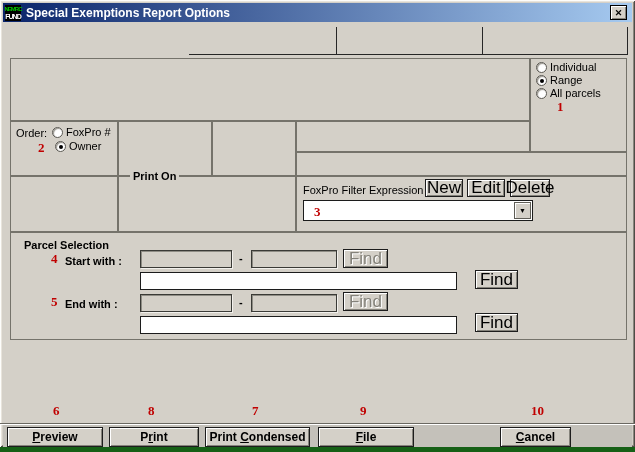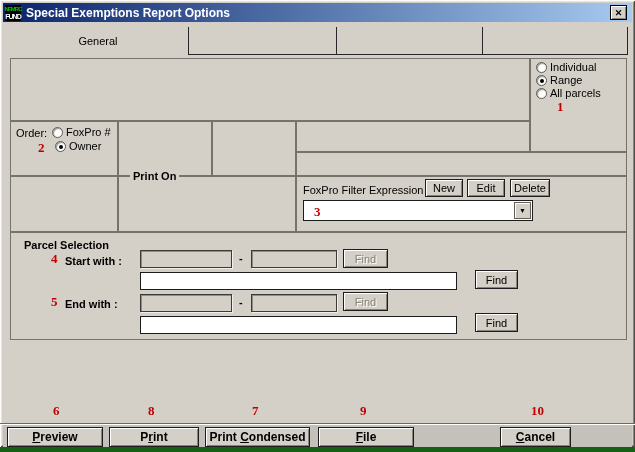--- a/index.html
+++ b/index.html
@@ -34,21 +34,21 @@
     color:var(--annotation-red);white-space:nowrap;}
   
   .radiorow{position:absolute;display:flex;align-items:center;gap:3px;}
   .radio{position:relative;width:11px;height:11px;border-radius:50%;background:#fff;
     border:1px solid #5a5852;box-shadow:inset 1px 1px 1px #9a978f;flex:0 0 11px;}
   .radio.sel::after{content:'';position:absolute;left:3px;top:3px;width:4px;height:4px;border-radius:50%;background:#000;}
   .radiolabel{font-size:11px;}
   
   .btn{position:absolute;background:var(--dialog-bg);border:1px solid #1d1d1d;
     box-shadow:inset 1px 1px 0 #ffffff,inset -1px -1px 0 #85837b;
-    display:flex;align-items:center;justify-content:center;font-size:11px;color:#000;cursor:default;}
+    display:flex;align-items:center;justify-content:center;font-size:17px;color:#000;cursor:default;}
   .btn.disabled{color:#84827a;text-shadow:1px 1px 0 #fff;}
   .footbtn{font-size:12px;font-weight:bold;}
   .btnlabel{white-space:pre;}
   .u{text-decoration:underline;text-underline-offset:1px;}
   
   .grayfield{position:absolute;background:var(--dialog-bg);border:1px solid #3a3a36;
     box-shadow:1px 1px 0 #f2f0ec, inset 1px 1px 0 #8f8d85;}
   .whitefield{position:absolute;background:#fff;border:1px solid #1c1c1c;font-size:11px;padding:1px 3px;}
   .combo{position:absolute;background:#fff;border:1px solid #1c1c1c;}
   .comboarrow{position:absolute;right:1px;top:1px;bottom:1px;width:17px;background:var(--dialog-bg);
@@ -70,23 +70,20 @@
       <div class="appicon">
         <span class="i1">NEMRC</span>
         <span class="i2">FUND</span>
       </div>
       <span class="title">Special Exemptions Report Options</span>
       <div class="closebtn">
         <span>✕</span>
       </div>
     </div>
 
-    <div class="tabcell" style="left:8px;width:181px;">
-      <span>General</span>
-    </div>
     <div class="tabcell inactive" style="left:189px;width:148px;">
       <span></span>
     </div>
     <div class="tabcell inactive" style="left:337px;width:146px;">
       <span></span>
     </div>
     <div class="tabcell inactive" style="left:483px;width:145px;">
       <span></span>
     </div>
 

